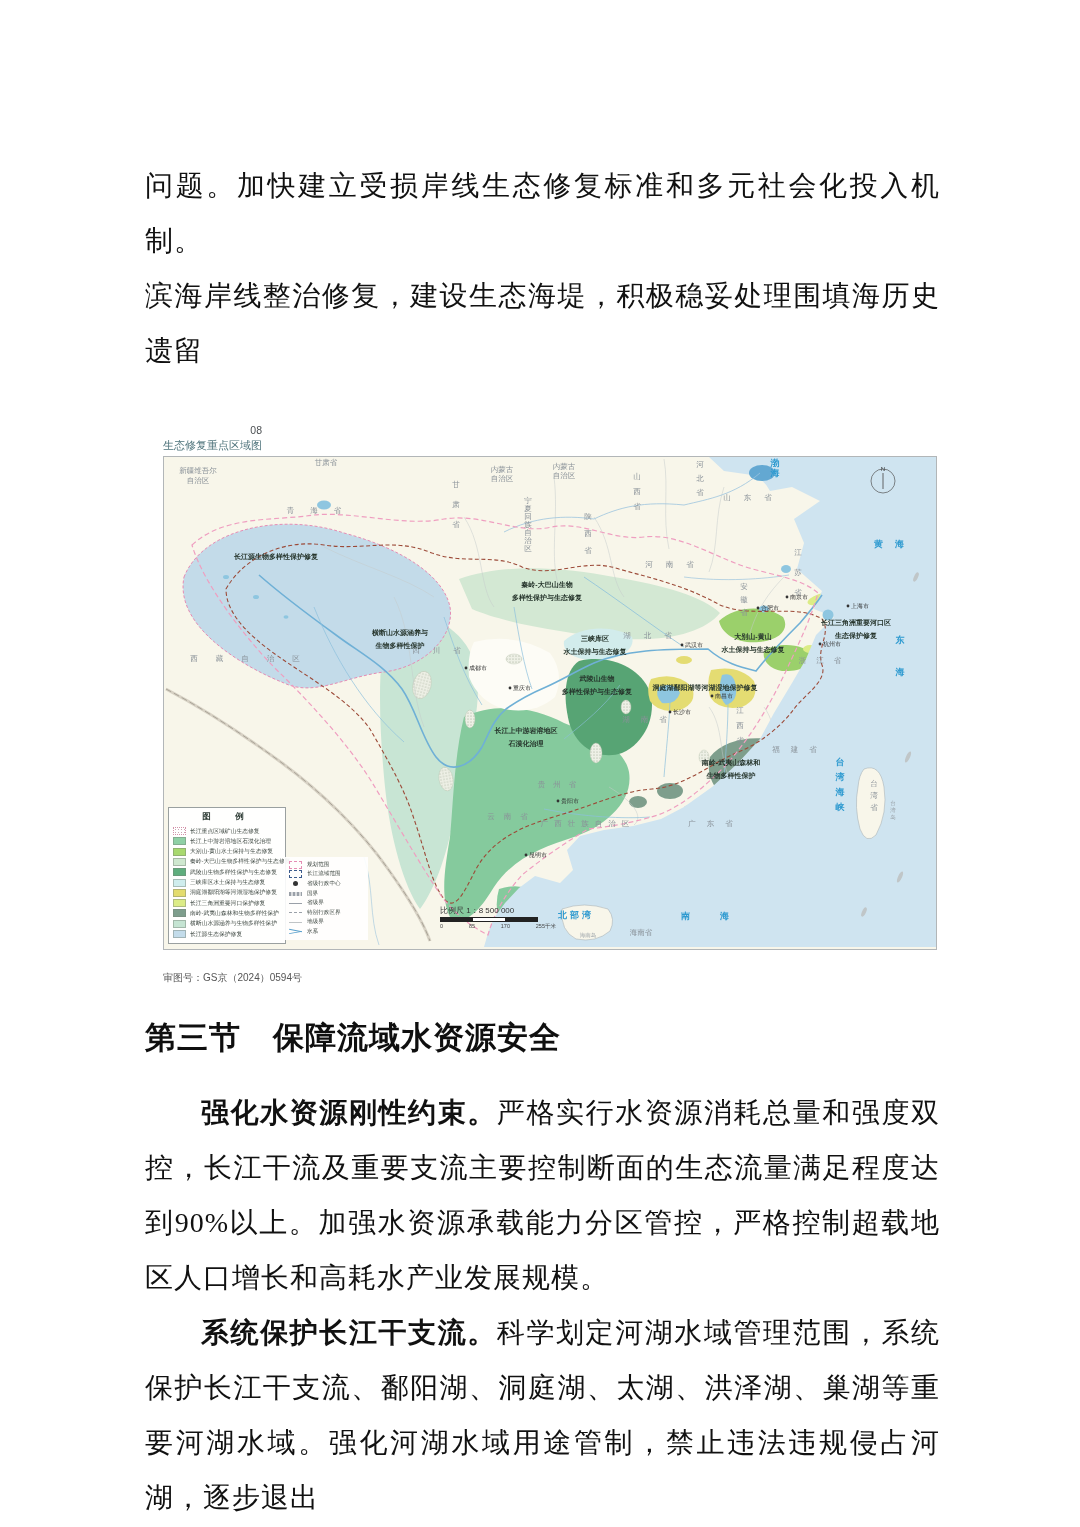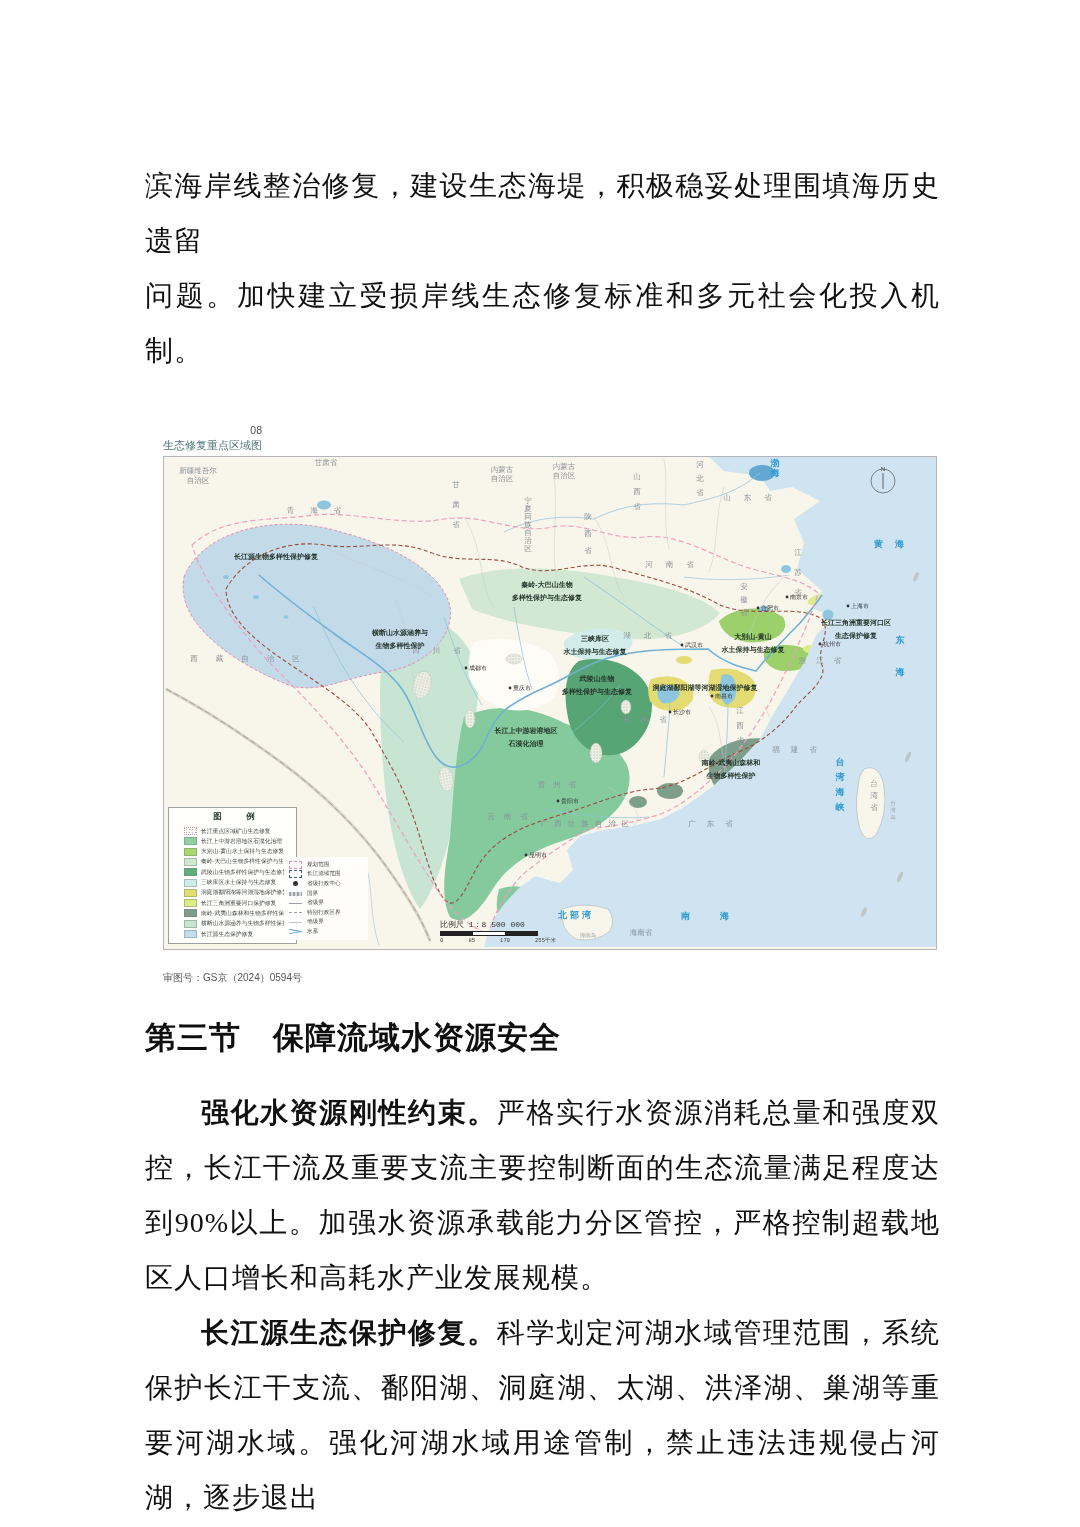--- a/index.html
+++ b/index.html
@@ -19,21 +19,21 @@
   .approval{margin-top:21px;font-size:10px;color:#555;font-family:"Liberation Sans","DejaVu Sans",sans-serif;}
   
   svg text{font-family:"Liberation Sans","DejaVu Sans",sans-serif;}
   .prov{fill:#8a9299;font-size:7.5px;}
   .sea-t{fill:#2e9ad0;font-size:9px;font-weight:bold;}
   .gray-t{fill:#9aa2a8;font-size:5.5px;}
   .zone-t{fill:#26352c;font-size:7px;font-weight:bold;}
   .city-t{fill:#333;font-size:6px;}
   
   .legend1{position:absolute;left:4px;top:350px;width:108px;background:rgba(255,255,255,.93);
-           border:0.5px solid #9aa0a0;padding:3px 4px 4px 15px;
+           border:0.5px solid #9aa0a0;padding:3px 4px 4px 4px;
            font-family:"Liberation Sans","DejaVu Sans",sans-serif;}
   .legend1 h4{margin:0 0 3px 0;font-size:8.5px;letter-spacing:8px;text-align:center;color:#2c3a33;}
   .lg-row{display:flex;align-items:center;height:10.3px;}
   .lg-sw{width:11px;height:6px;margin-right:4px;flex:0 0 auto;border:0.5px solid rgba(120,130,120,.45);}
   .lg-sw.hatch{background-image:radial-gradient(#c9a6b0 0.6px,transparent 0.7px);background-size:3px 3px;
                border:0.6px dotted #d392a8;background-color:#fff;}
   .lg-lb{font-size:5.8px;color:#3a443e;white-space:nowrap;}
   .legend2{position:absolute;left:120px;top:400px;width:76px;background:rgba(255,255,255,.9);
            padding:3px 4px;font-family:"Liberation Sans","DejaVu Sans",sans-serif;}
   .l2-row{display:flex;align-items:center;height:9.6px;}
@@ -43,43 +43,43 @@
   .sym-bluebox{width:11px;height:6px;border:1px dashed #3a5a8c;}
   .sym-star{width:5px;height:5px;background:#333;border-radius:50%;}
   .sym-band{width:13px;height:4px;background:repeating-linear-gradient(90deg,#9aa0a8 0 2px,#d8dadc 2px 4px);}
   .sym-line{width:13px;height:0;border-top:0.8px solid #9aa0a8;}
   .sym-dashdot{width:13px;height:0;border-top:0.8px dashed #9aa0a8;}
   .sym-thin{width:13px;height:0;border-top:0.6px solid #c0c4c6;}
   .sym-river{width:13px;height:5px;position:relative;}
   .sym-river:before,.sym-river:after{content:"";position:absolute;left:0;width:13px;height:0;border-top:1px solid #5aa0cc;}
   .sym-river:before{top:1px;transform:rotate(12deg);}
   .sym-river:after{top:3px;transform:rotate(-10deg);}
-  .scalebar{position:absolute;left:276px;top:462px;font-family:Liberation Mono, monospace;color:#333;}
+  .scalebar{position:absolute;left:276px;top:448px;font-family:Liberation Sans, sans-serif;color:#333;}
   .scale-lb{font-size:8px;margin-bottom:1px;}
   .bar{display:flex;height:3.5px;width:96px;border:0.6px solid #222;}
   .bar i{flex:1;}
   .bar i:nth-child(odd){background:#222;} .bar i:nth-child(even){background:#fff;}
   .ticks{display:flex;justify-content:space-between;width:116px;font-size:5.5px;margin-top:1px;color:#444;}
   
   .sec-head{margin:32px 0 0 0;font-family:"Liberation Sans","DejaVu Sans",sans-serif;
             font-size:31px;font-weight:bold;color:#0f0f0f;letter-spacing:1px;}
   .body-para{margin:26px 0 0 0;font-size:28px;line-height:55px;text-align:justify;
              text-indent:2em;letter-spacing:1px;}
   .body-para + .body-para{margin-top:0;}
   .body-para .lead{font-weight:bold;}
   .page-num{margin-top:28px;text-align:right;font-size:26px;color:#111;}
 </style>
 </head>
 <body>
 
 <div class="content">
 
   <div class="intro">
+    <p>问题。加快建立受损岸线生态修复标准和多元社会化投入机制。</p>
     <p>滨海岸线整治修复，建设生态海堤，积极稳妥处理围填海历史遗留</p>
-    <p>问题。加快建立受损岸线生态修复标准和多元社会化投入机制。</p>
   </div>
 
   <div class="figure">
     <div class="fig-head">
       <div class="fig-right">
         <div class="fig-num">08</div>
         <div class="fig-sub">生态修复重点区域图</div>
       </div>
     </div>
 
@@ -403,16 +403,16 @@
       </div>
     </div>
 
     <div class="approval">审图号：GS京（2024）0594号</div>
   </div>
 
   <h2 class="sec-head">第三节　保障流域水资源安全</h2>
 
   <p class="body-para"><span class="lead">强化水资源刚性约束。</span><span>严格实行水资源消耗总量和强度双控，长江干流及重要支流主要控制断面的生态流量满足程度达到90%以上。加强水资源承载能力分区管控，严格控制超载地区人口增长和高耗水产业发展规模。</span></p>
 
-  <p class="body-para"><span class="lead">长江源生态保护修复。</span><span>科学划定河湖水域管理范围，系统保护长江干支流、鄱阳湖、洞庭湖、太湖、洪泽湖、巢湖等重要河湖水域。强化河湖水域用途管制，禁止违法违规侵占河湖，逐步退出</span></p>
+  <p class="body-para"><span class="lead">系统保护长江干支流。</span><span>科学划定河湖水域管理范围，系统保护长江干支流、鄱阳湖、洞庭湖、太湖、洪泽湖、巢湖等重要河湖水域。强化河湖水域用途管制，禁止违法违规侵占河湖，逐步退出</span></p>
 
   <div class="page-num">— 27 —</div>
 </div>
 
 </body></html>

